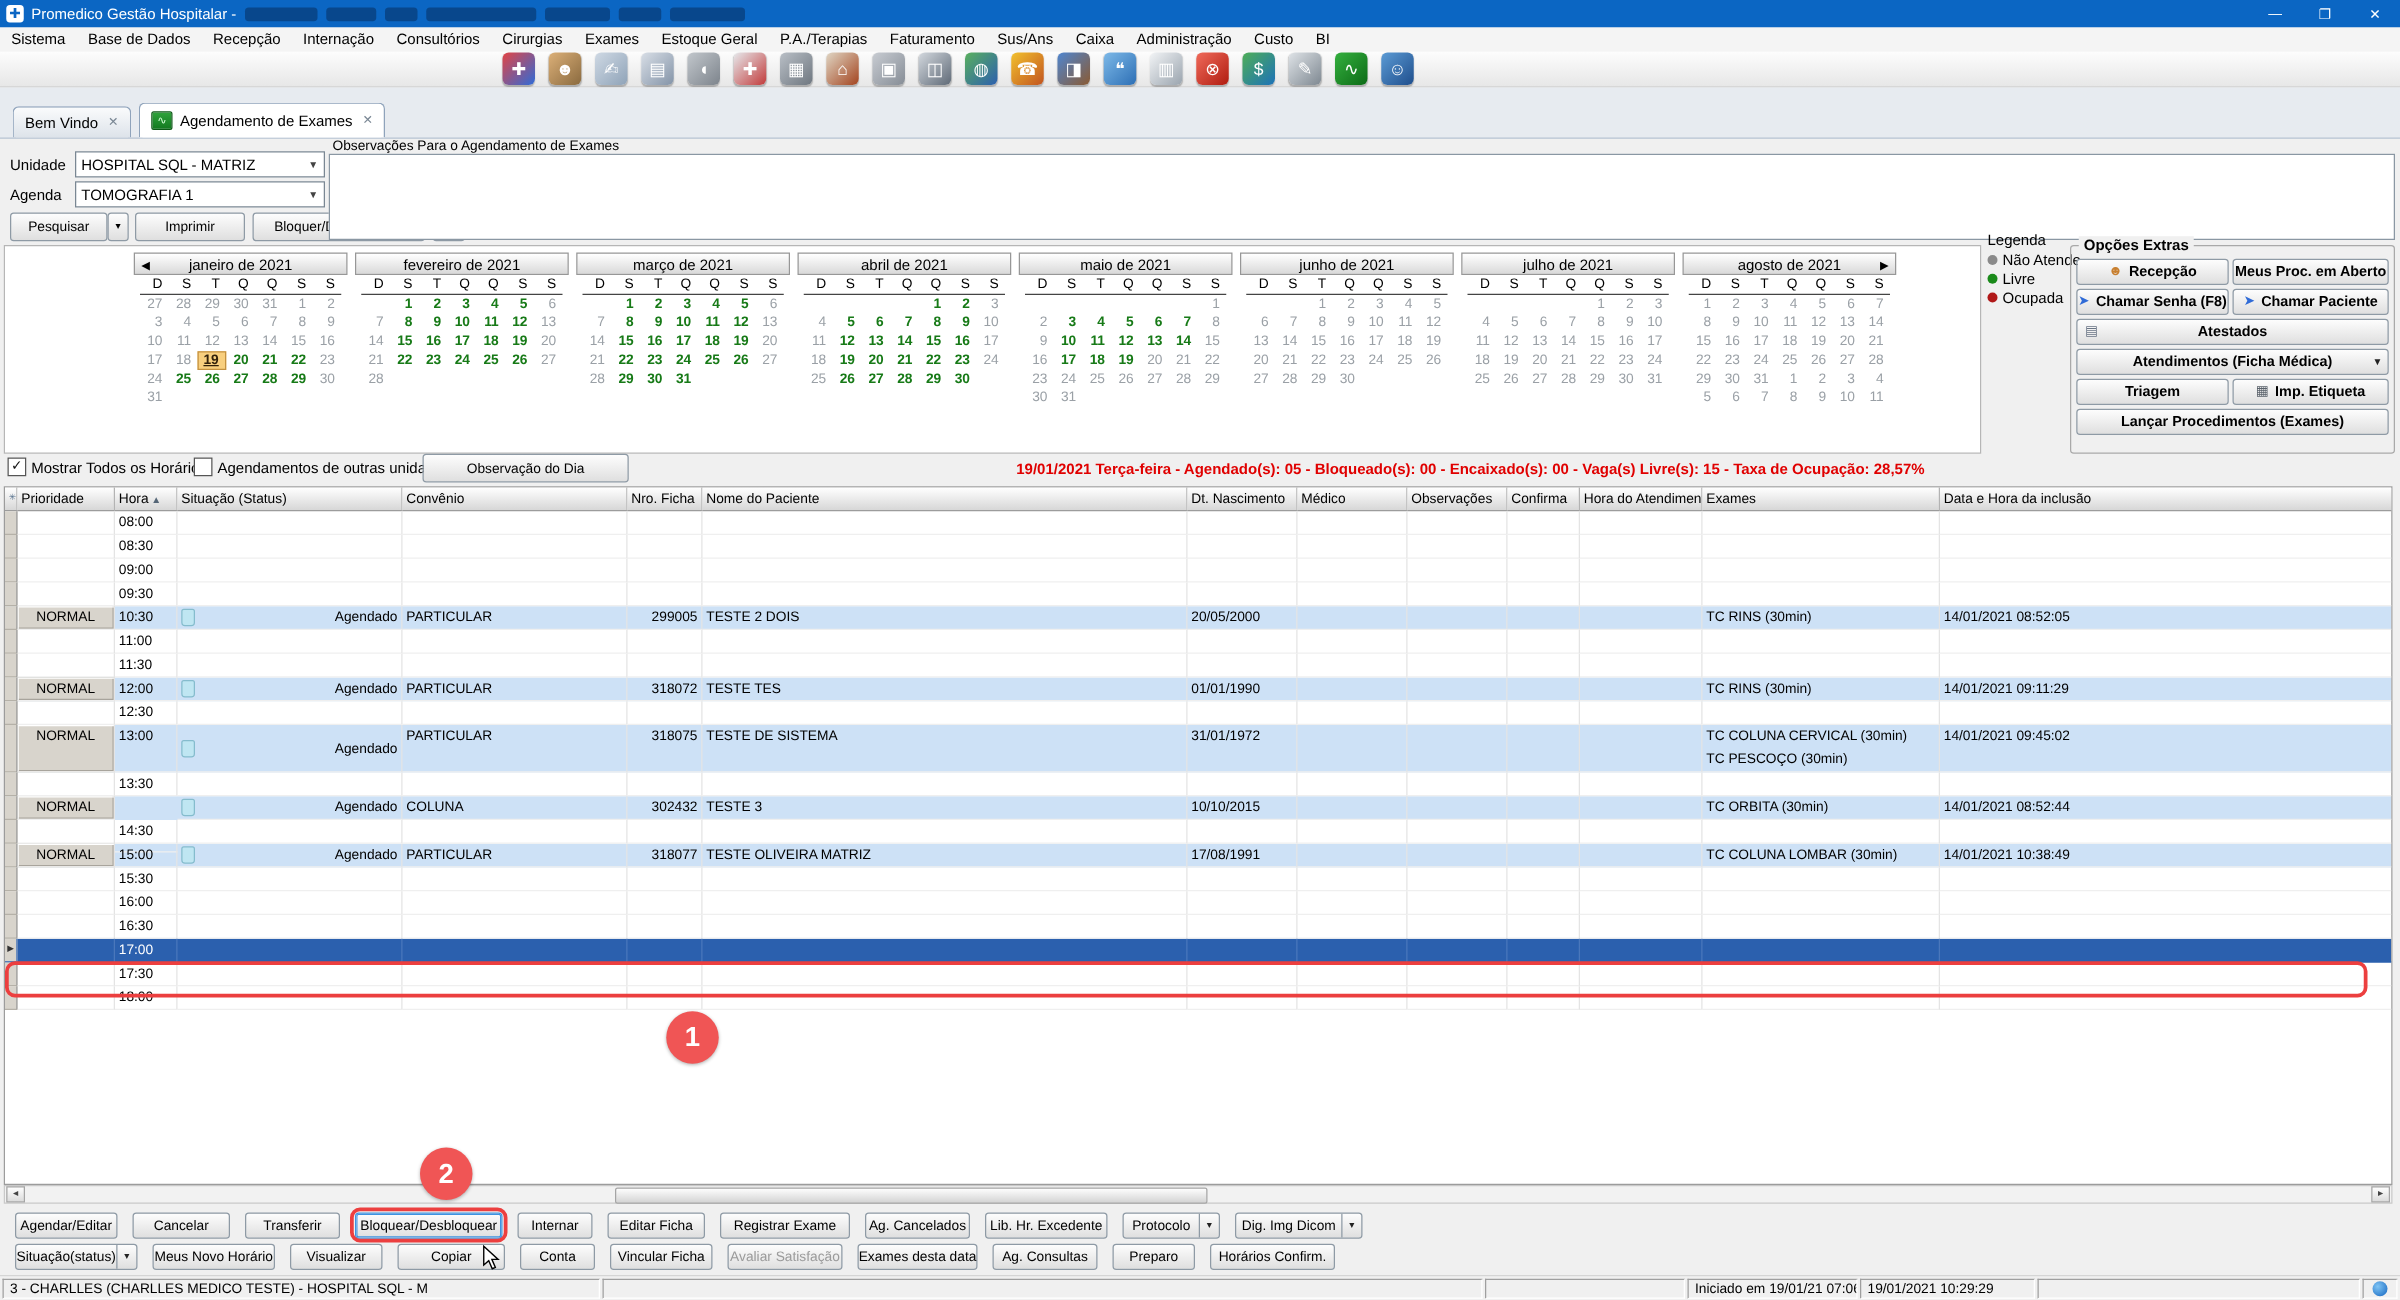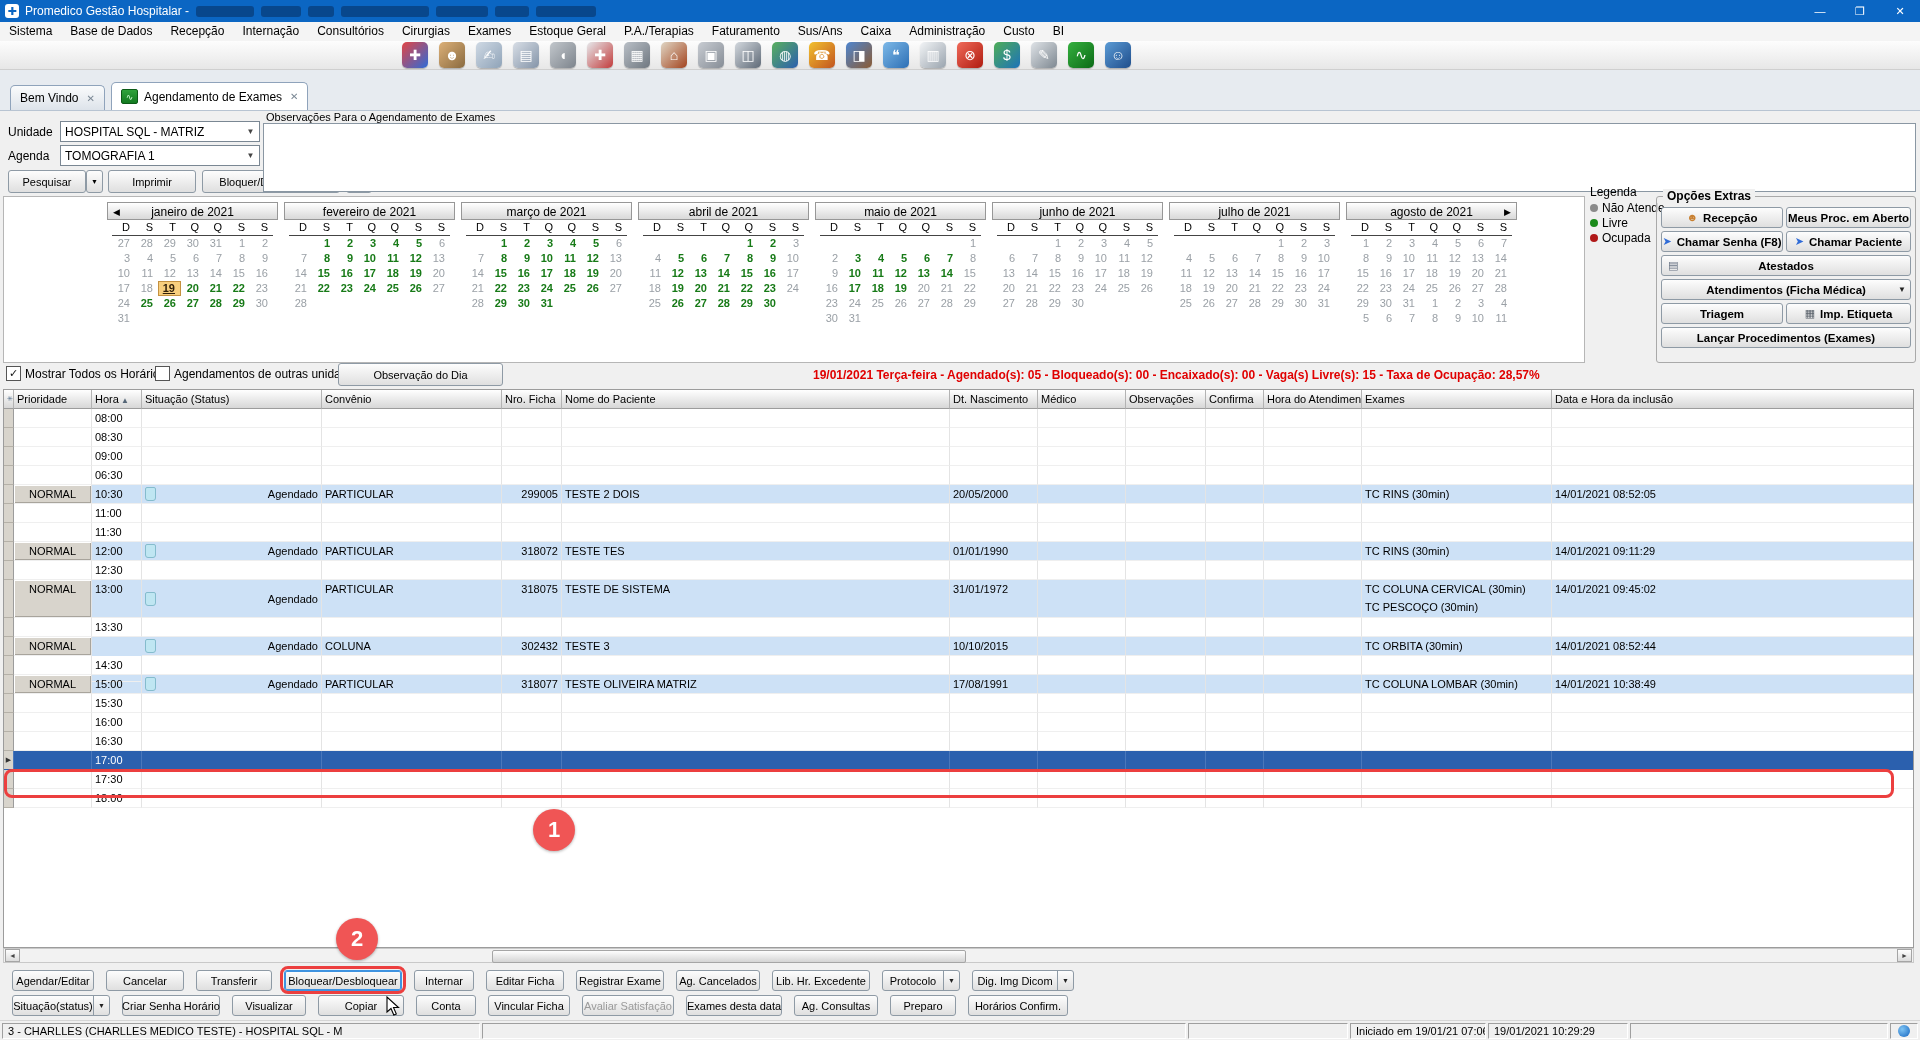--- a/index.html
+++ b/index.html
@@ -817,21 +817,21 @@
           <div class="td" style="width: 88px;"></div>
           <div class="td" style="width: 80px;"></div>
           <div class="td" style="width: 58px;"></div>
           <div class="td" style="width: 98px;"></div>
           <div class="td ex-lines" style="width: 190px;"></div>
           <div class="td" style="width: 363px;"></div>
         </div>
         <div class="trow">
           <div class="td selector" style="width: 10px;"></div>
           <div class="td" style="width: 78px;"></div>
-          <div class="td" style="width: 50px;">06:30</div>
+          <div class="td" style="width: 50px;">09:30</div>
           <div class="td" style="width: 180px;"></div>
           <div class="td" style="width: 180px;"></div>
           <div class="td num" style="width: 60px;"></div>
           <div class="td" style="width: 388px;"></div>
           <div class="td" style="width: 88px;"></div>
           <div class="td" style="width: 88px;"></div>
           <div class="td" style="width: 80px;"></div>
           <div class="td" style="width: 58px;"></div>
           <div class="td" style="width: 98px;"></div>
           <div class="td ex-lines" style="width: 190px;"></div>
@@ -1128,29 +1128,29 @@
     <div class="sb-thumb"></div>
   </div>
 
   <div class="actions" id="actions1" style="top:970px">
       <div class="btn abtn" style="width: 82px;">Agendar/Editar</div>
       <div class="btn abtn" style="width: 78px;">Cancelar</div>
       <div class="btn abtn" style="width: 76px;">Transferir</div>
       <div class="btn abtn focus" style="width: 118px;">Bloquear/Desbloquear</div>
       <div class="btn abtn" style="width: 60px;">Internar</div>
       <div class="btn abtn" style="width: 78px;">Editar Ficha</div>
-      <div class="btn abtn" style="width: 88px;">Registrar Exame</div>
+      <div class="btn abtn" style="width: 104px;">Registrar Exame</div>
       <div class="btn abtn" style="width: 84px;">Ag. Cancelados</div>
       <div class="btn abtn" style="width: 98px;">Lib. Hr. Excedente</div>
       <div class="btn abtn split" style="width: 78px;">Protocolo<div class="sp">▼</div></div>
       <div class="btn abtn split" style="width: 102px;">Dig. Img Dicom<div class="sp">▼</div></div>
     </div>
   <div class="actions" id="actions2" style="top:995px">
       <div class="btn abtn split" style="width: 98px;">Situação(status)<div class="sp">▼</div></div>
-      <div class="btn abtn" style="width: 98px;">Criar Senha Horário</div>
+      <div class="btn abtn" style="width: 98px;">Meus Novo Horário</div>
       <div class="btn abtn" style="width: 74px;">Visualizar</div>
       <div class="btn abtn" style="width: 86px;">Copiar</div>
       <div class="btn abtn" style="width: 60px;">Conta</div>
       <div class="btn abtn" style="width: 82px;">Vincular Ficha</div>
       <div class="btn abtn disabled" style="width: 92px;">Avaliar Satisfação</div>
       <div class="btn abtn" style="width: 96px;">Exames desta data</div>
       <div class="btn abtn" style="width: 84px;">Ag. Consultas</div>
       <div class="btn abtn" style="width: 66px;">Preparo</div>
       <div class="btn abtn" style="width: 100px;">Horários Confirm.</div>
     </div>

